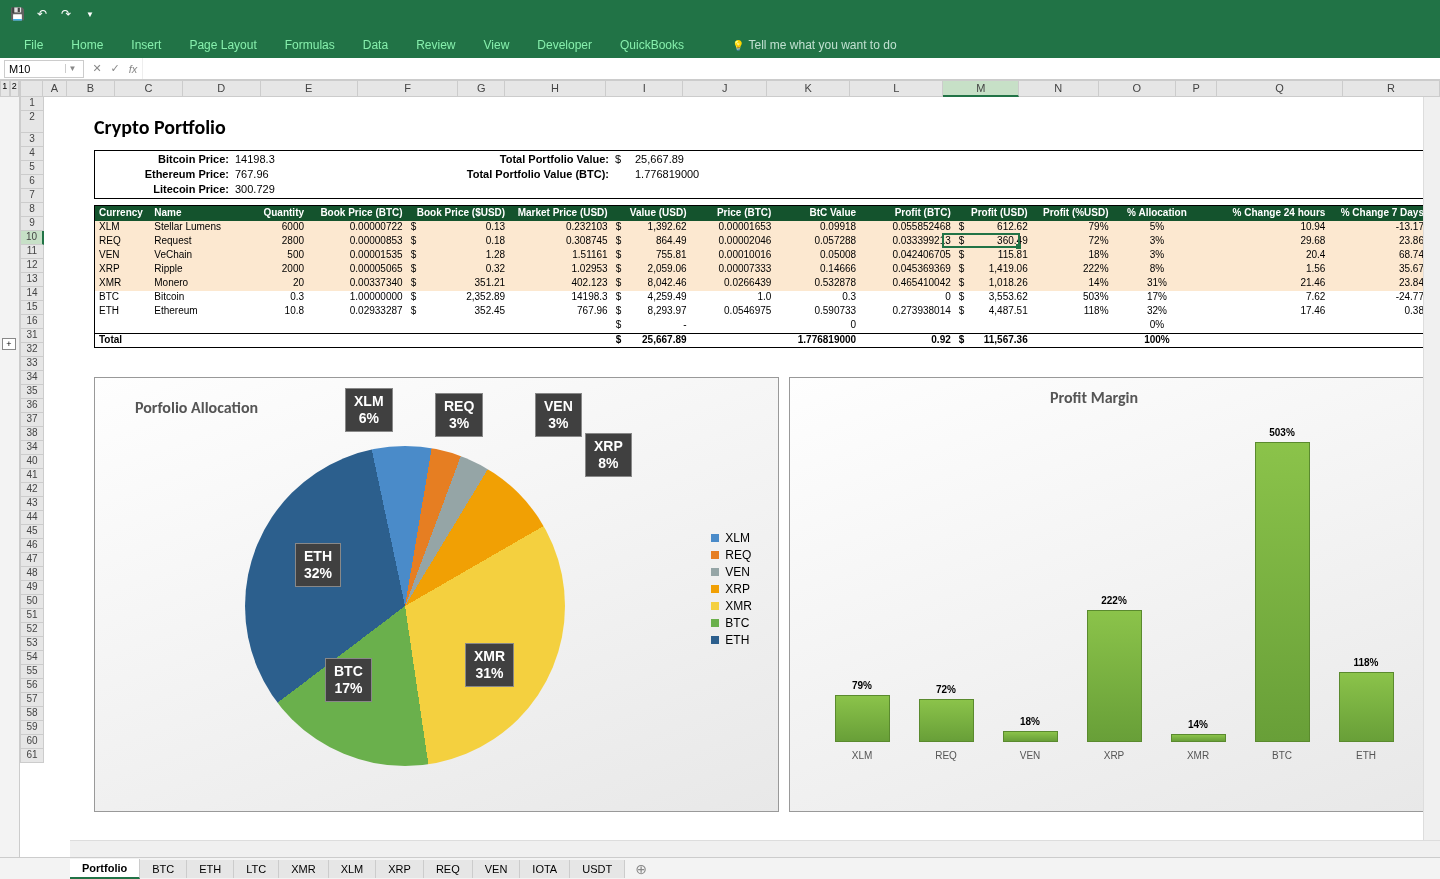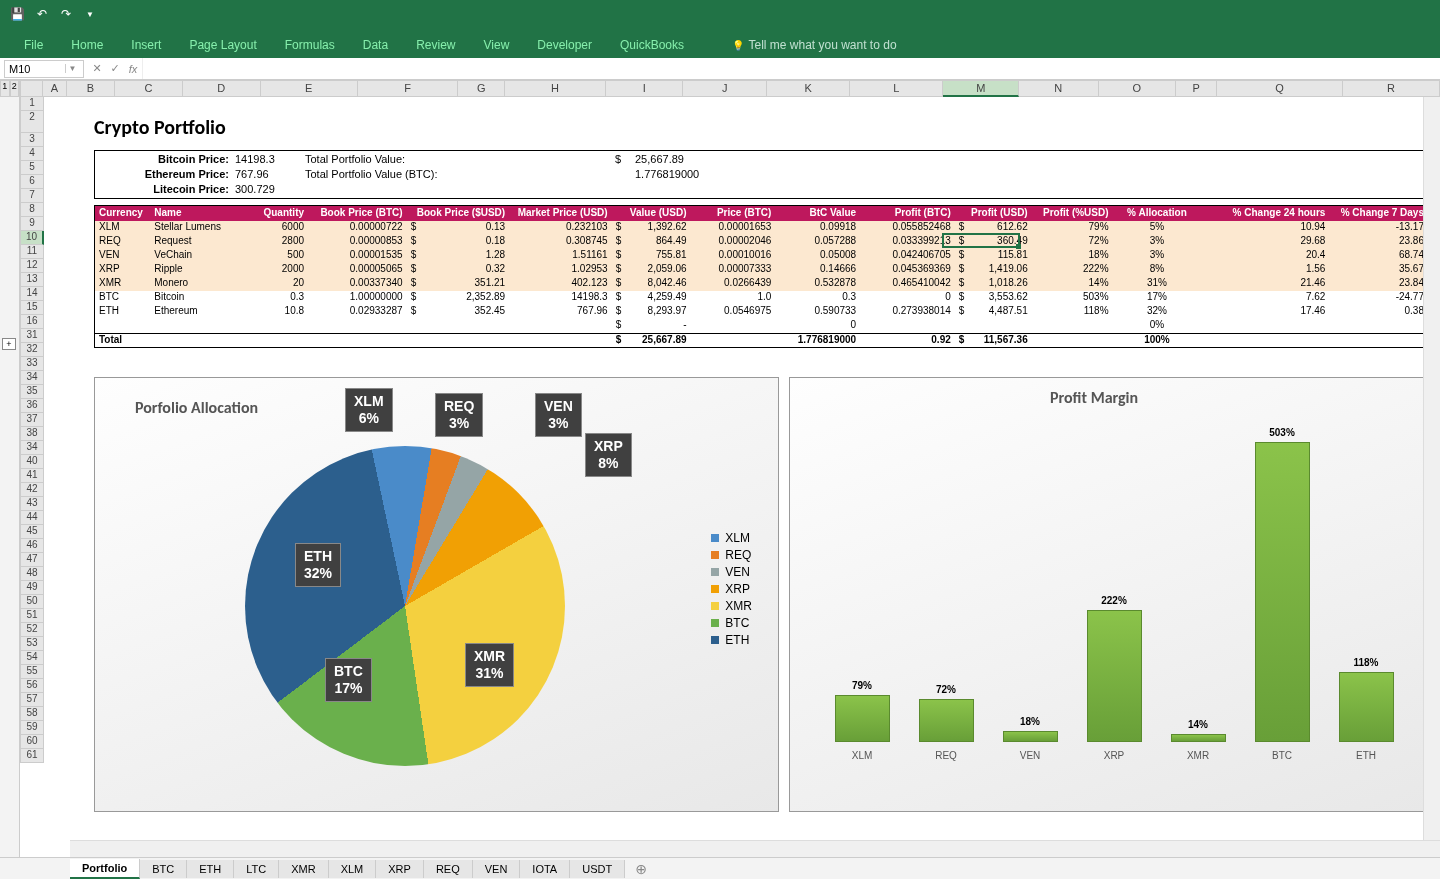--- a/index.html
+++ b/index.html
@@ -47,25 +47,25 @@
 .cells { position: relative; flex: 1; }
 
 
 .sheet { position: absolute; top: 0; left: 0; right: 0; }
 .page-title { position: absolute; top: 18px; left: 50px; font-size: 20px; font-weight: bold; font-family: Calibri, sans-serif; }
 
 .info-box { position: absolute; top: 53px; left: 50px; width: 1335px; height: 49px; border: 1px solid #000; padding: 2px 10px; font-size: 11px; }
 .info-row { display: flex; height: 15px; }
 .info-lbl { width: 130px; text-align: right; font-weight: bold; padding-right: 6px; }
 .info-val { width: 70px; }
-.info-lbl2 { width: 310px; text-align: left; font-weight: normal; padding-right: 6px; }
+.info-lbl2 { width: 310px; text-align: right; font-weight: bold; padding-right: 6px; }
 
 
 .dtable { position: absolute; top: 108px; left: 50px; width: 1335px; border: 1px solid #000; }
-.dthead { display: flex; background: #be185d; color: #fff; height: 15px; font-size: 10px; font-weight: bold; }
+.dthead { display: flex; background: #14532d; color: #fff; height: 15px; font-size: 10px; font-weight: bold; }
 .dthead > div { padding: 1px 4px; }
 .drow { display: flex; height: 14px; font-size: 10px; }
 .drow > div { padding: 0 4px; white-space: nowrap; overflow: hidden; }
 .drow.hl { background: #fce8d0; }
 .drow.total { border-top: 1px solid #000; font-weight: bold; }
 
 .c-cur { width: 56px; }
 .c-name { width: 92px; }
 .c-qty { width: 68px; text-align: right; }
 .c-bbtc { width: 100px; text-align: right; }

